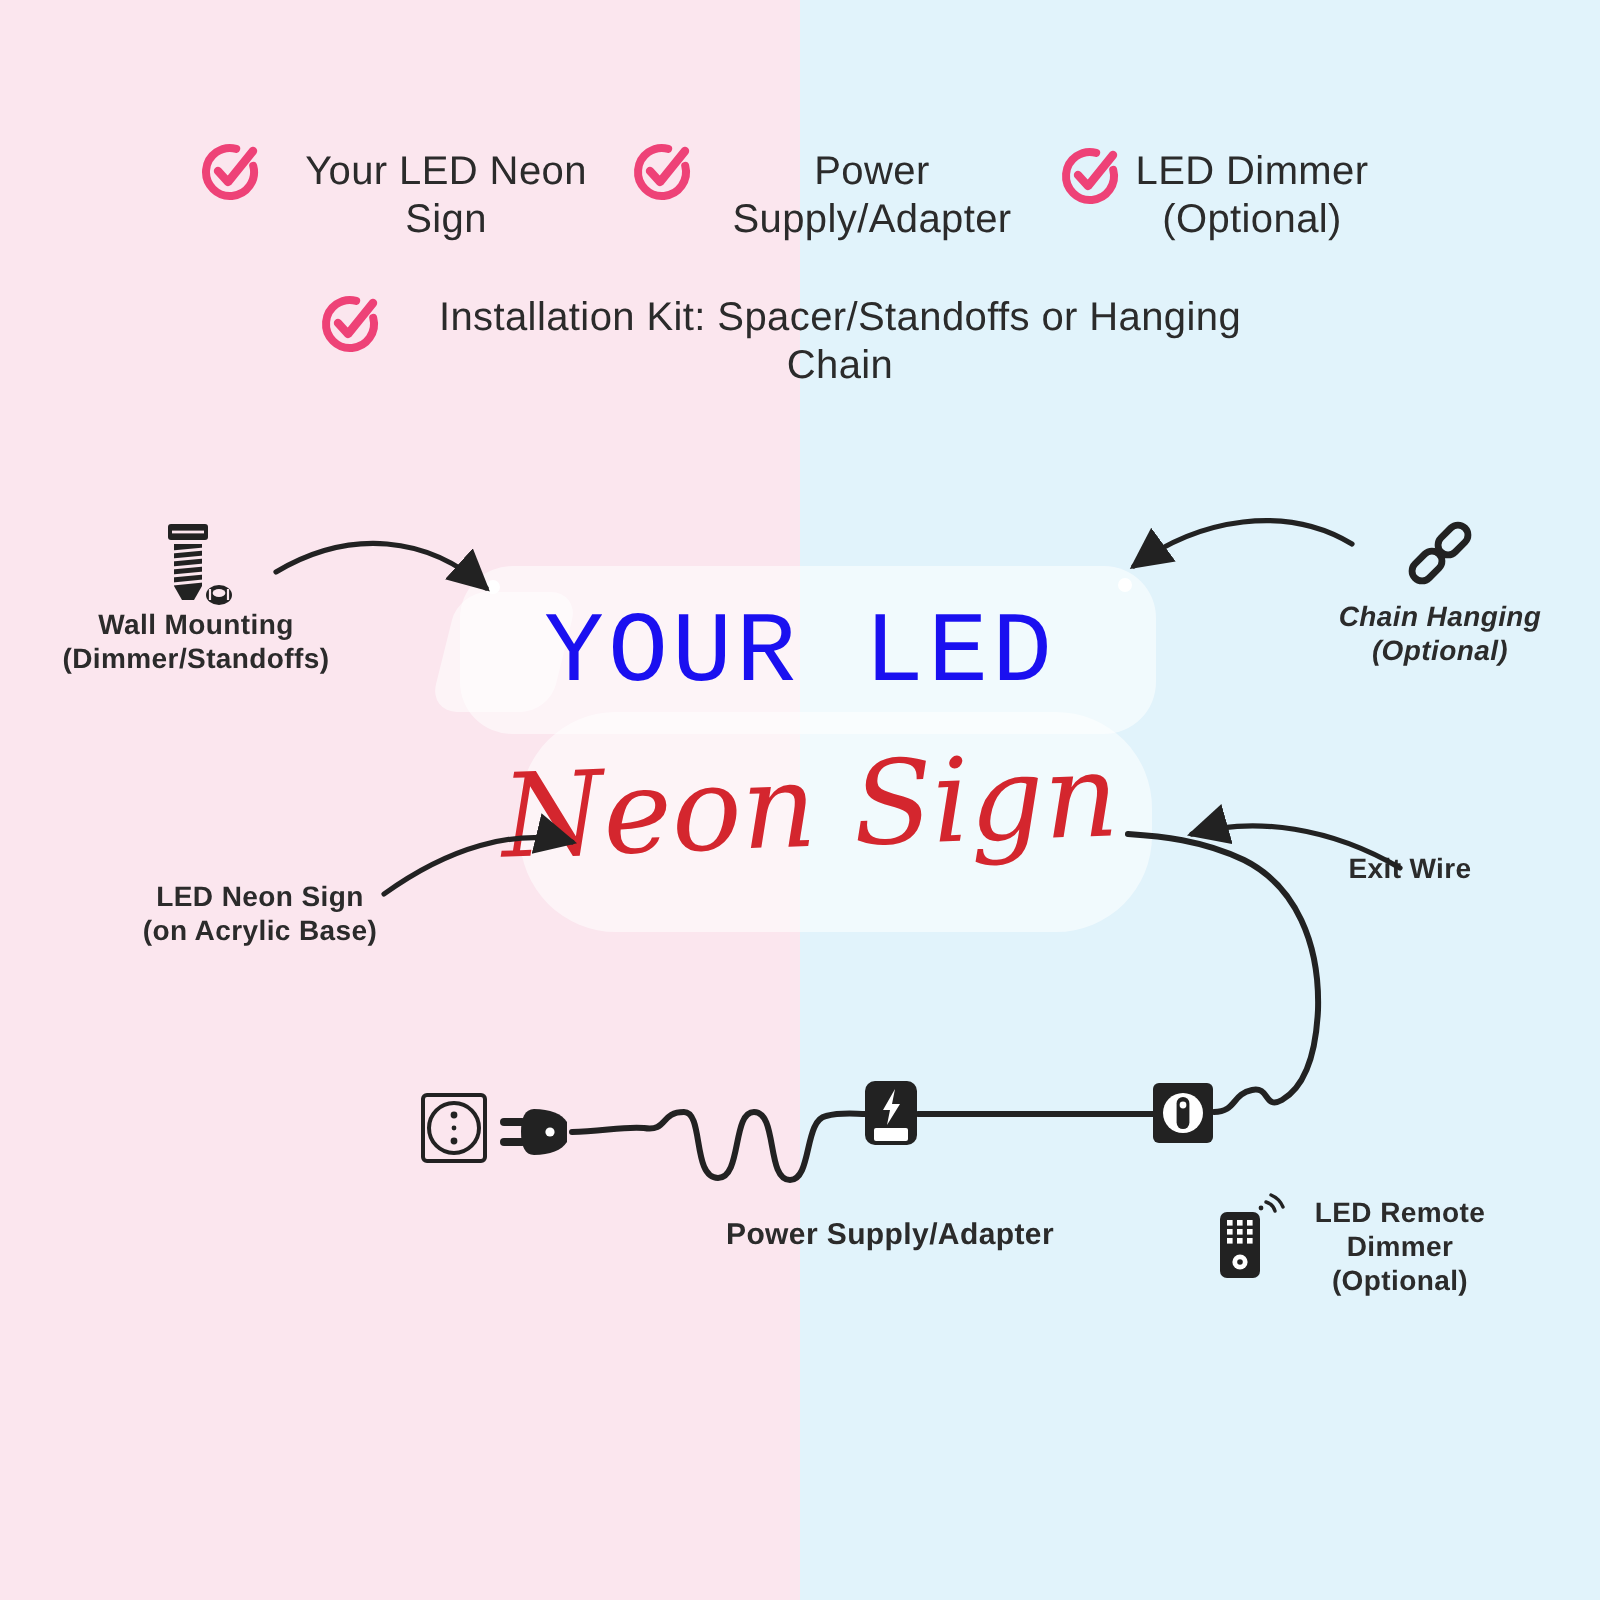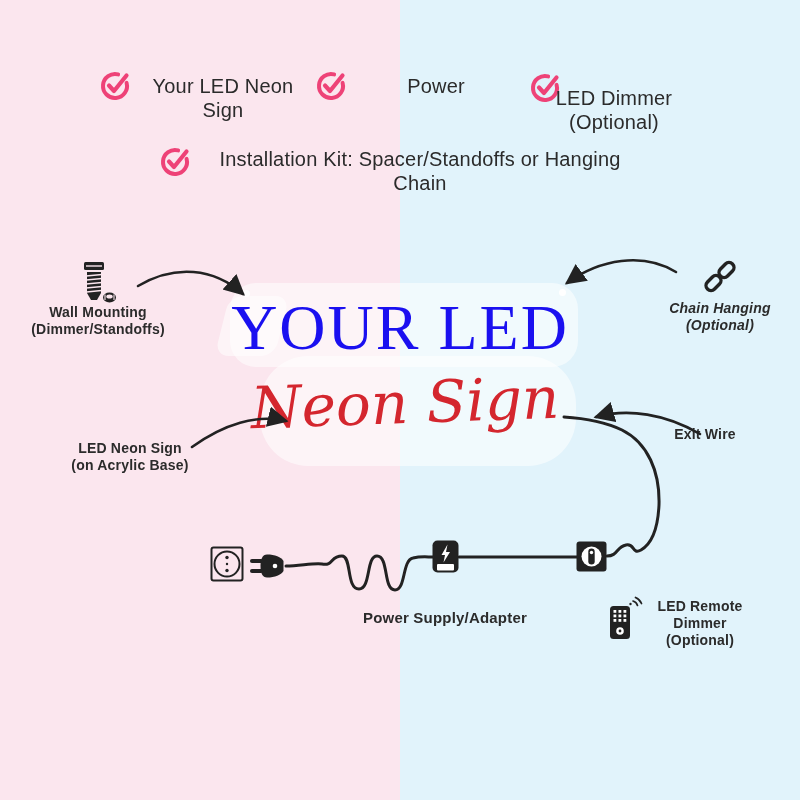--- a/index.html
+++ b/index.html
@@ -21,22 +21,22 @@
 
   
   .panel{position:absolute;background:rgba(255,255,255,.55);}
   .p1{left:230px;top:283px;width:348px;height:84px;border-radius:26px;}
   .p2{left:260px;top:356px;width:316px;height:110px;border-radius:48px;}
   .p3{left:222px;top:296px;width:60px;height:60px;border-radius:14px;transform:skewX(-14deg);}
   .hole{position:absolute;width:7px;height:7px;border-radius:50%;background:#fff;}
 
   .sign-title{
     left:200px;top:296px;width:400px;text-align:center;
-    font-size:64px;line-height:64px;letter-spacing:2px;color:#1A10F0;
-    font-family:Liberation Serif, serif;
+    font-size:50px;line-height:64px;letter-spacing:2px;color:#1A10F0;
+    font-family:Liberation Mono, monospace;
   }
   .sign-script{
     left:205px;top:372px;width:400px;text-align:center;
     font-size:58px;line-height:62px;color:#D4262E;
     font-family:"DejaVu Serif",serif;font-style:italic;
     transform:rotate(-2deg);
   }
   svg{display:block;}
   .overlay{position:absolute;left:0;top:0;pointer-events:none;}
 </style>
@@ -65,29 +65,30 @@
   </div>
 
   <div class="abs" style="left:314px;top:68px;">
     <svg class="ck-icon" viewBox="0 0 34 34" fill="none">
       <path d="M28.6 14.9 A12 12 0 1 1 20.1 6.4" stroke="#EE4277" stroke-width="4" stroke-linecap="round"></path>
       <path d="M11 17.5 L16 23 L28.5 7.5" stroke="#EE4277" stroke-width="4.2" stroke-linecap="round" stroke-linejoin="round"></path>
     </svg>
   </div>
   <div class="abs ck-text" style="left:352px;top:74px;width:168px;text-align:center;">
     <div>Power</div>
+    <div>Supply/Adapter</div>
   </div>
 
   <div class="abs" style="left:528px;top:70px;">
     <svg class="ck-icon" viewBox="0 0 34 34" fill="none">
       <path d="M28.6 14.9 A12 12 0 1 1 20.1 6.4" stroke="#EE4277" stroke-width="4" stroke-linecap="round"></path>
       <path d="M11 17.5 L16 23 L28.5 7.5" stroke="#EE4277" stroke-width="4.2" stroke-linecap="round" stroke-linejoin="round"></path>
     </svg>
   </div>
-  <div class="abs ck-text" style="left:544px;top:74px;width:140px;margin-top:12px;">
+  <div class="abs ck-text" style="left:556px;top:74px;width:140px;">
     <div>LED Dimmer</div>
     <div>(Optional)</div>
   </div>
 
   <div class="abs" style="left:158px;top:144px;">
     <svg class="ck-icon" viewBox="0 0 34 34" fill="none">
       <path d="M28.6 14.9 A12 12 0 1 1 20.1 6.4" stroke="#EE4277" stroke-width="4" stroke-linecap="round"></path>
       <path d="M11 17.5 L16 23 L28.5 7.5" stroke="#EE4277" stroke-width="4.2" stroke-linecap="round" stroke-linejoin="round"></path>
     </svg>
   </div>

